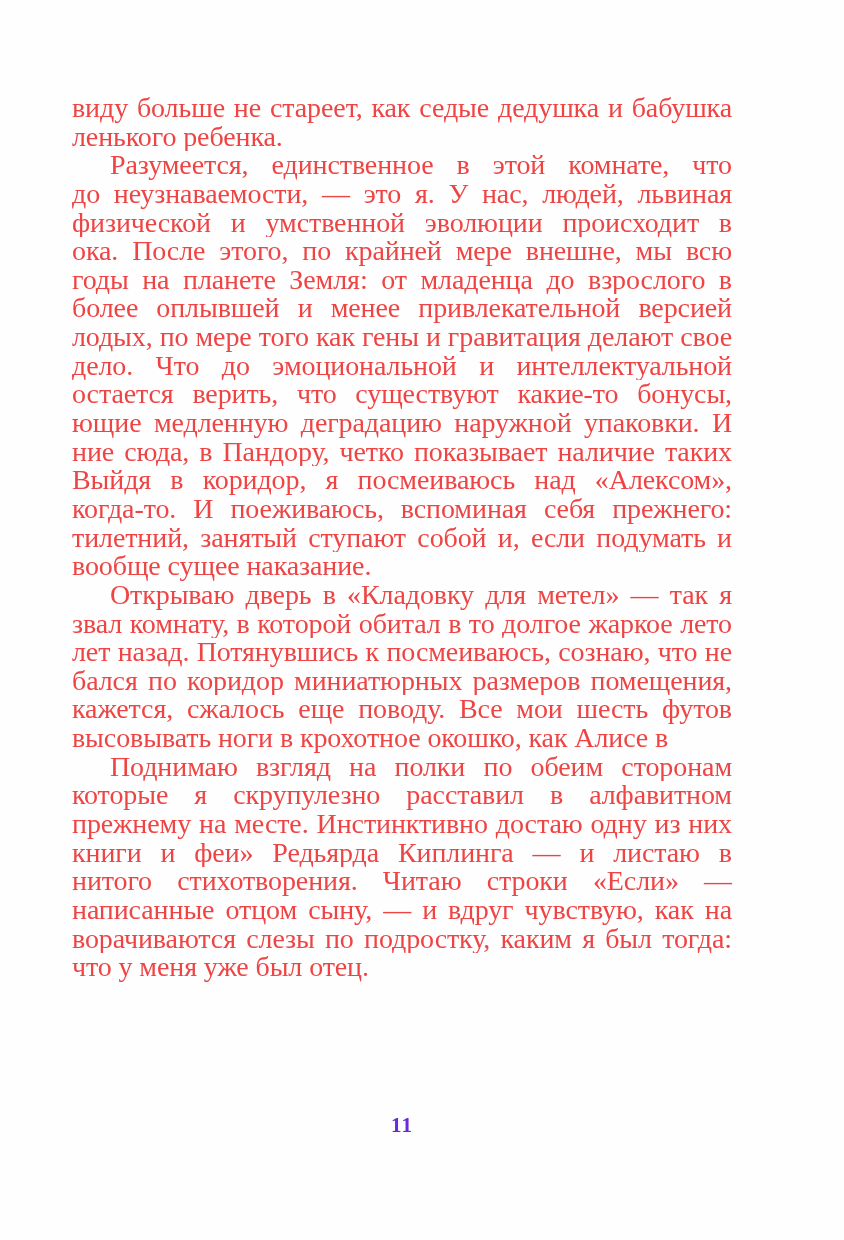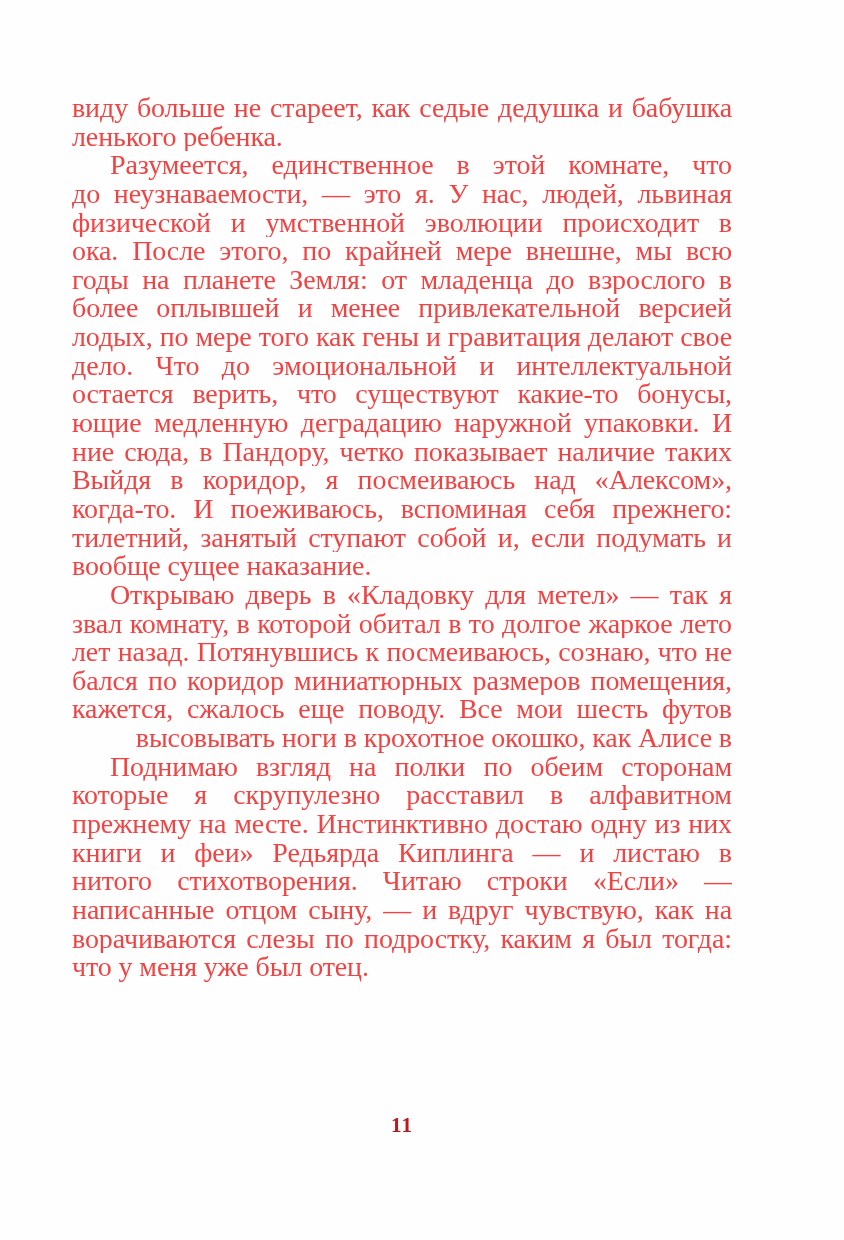--- a/index.html
+++ b/index.html
@@ -34,35 +34,35 @@
   }
   .line {
     line-height: 28.65px;
     height: 28.65px;
     text-align: justify;
     text-align-last: justify;
     white-space: normal;
     overflow: hidden;
   }
   .line.last {
-    text-align: right;
+    text-align: left;
     text-align-last: left;
   }
   .line.first {
     padding-left: 38px;
   }
   .page-number {
     position: absolute;
     left: 72px;
     width: 660px;
     top: 1113px;
     text-align: center;
     font-size: 21px;
     font-weight: bold;
-    color: #b91c1c;
+    color: #6d28d9;
     letter-spacing: 1px;
   }
 </style>
 </head>
 <body>
 
 <div class="book-page">
   <div class="text-block" id="text-block">
       <div class="paragraph">
         <div class="line">виду больше не стареет, как седые дедушка и бабушка для ма-</div>

